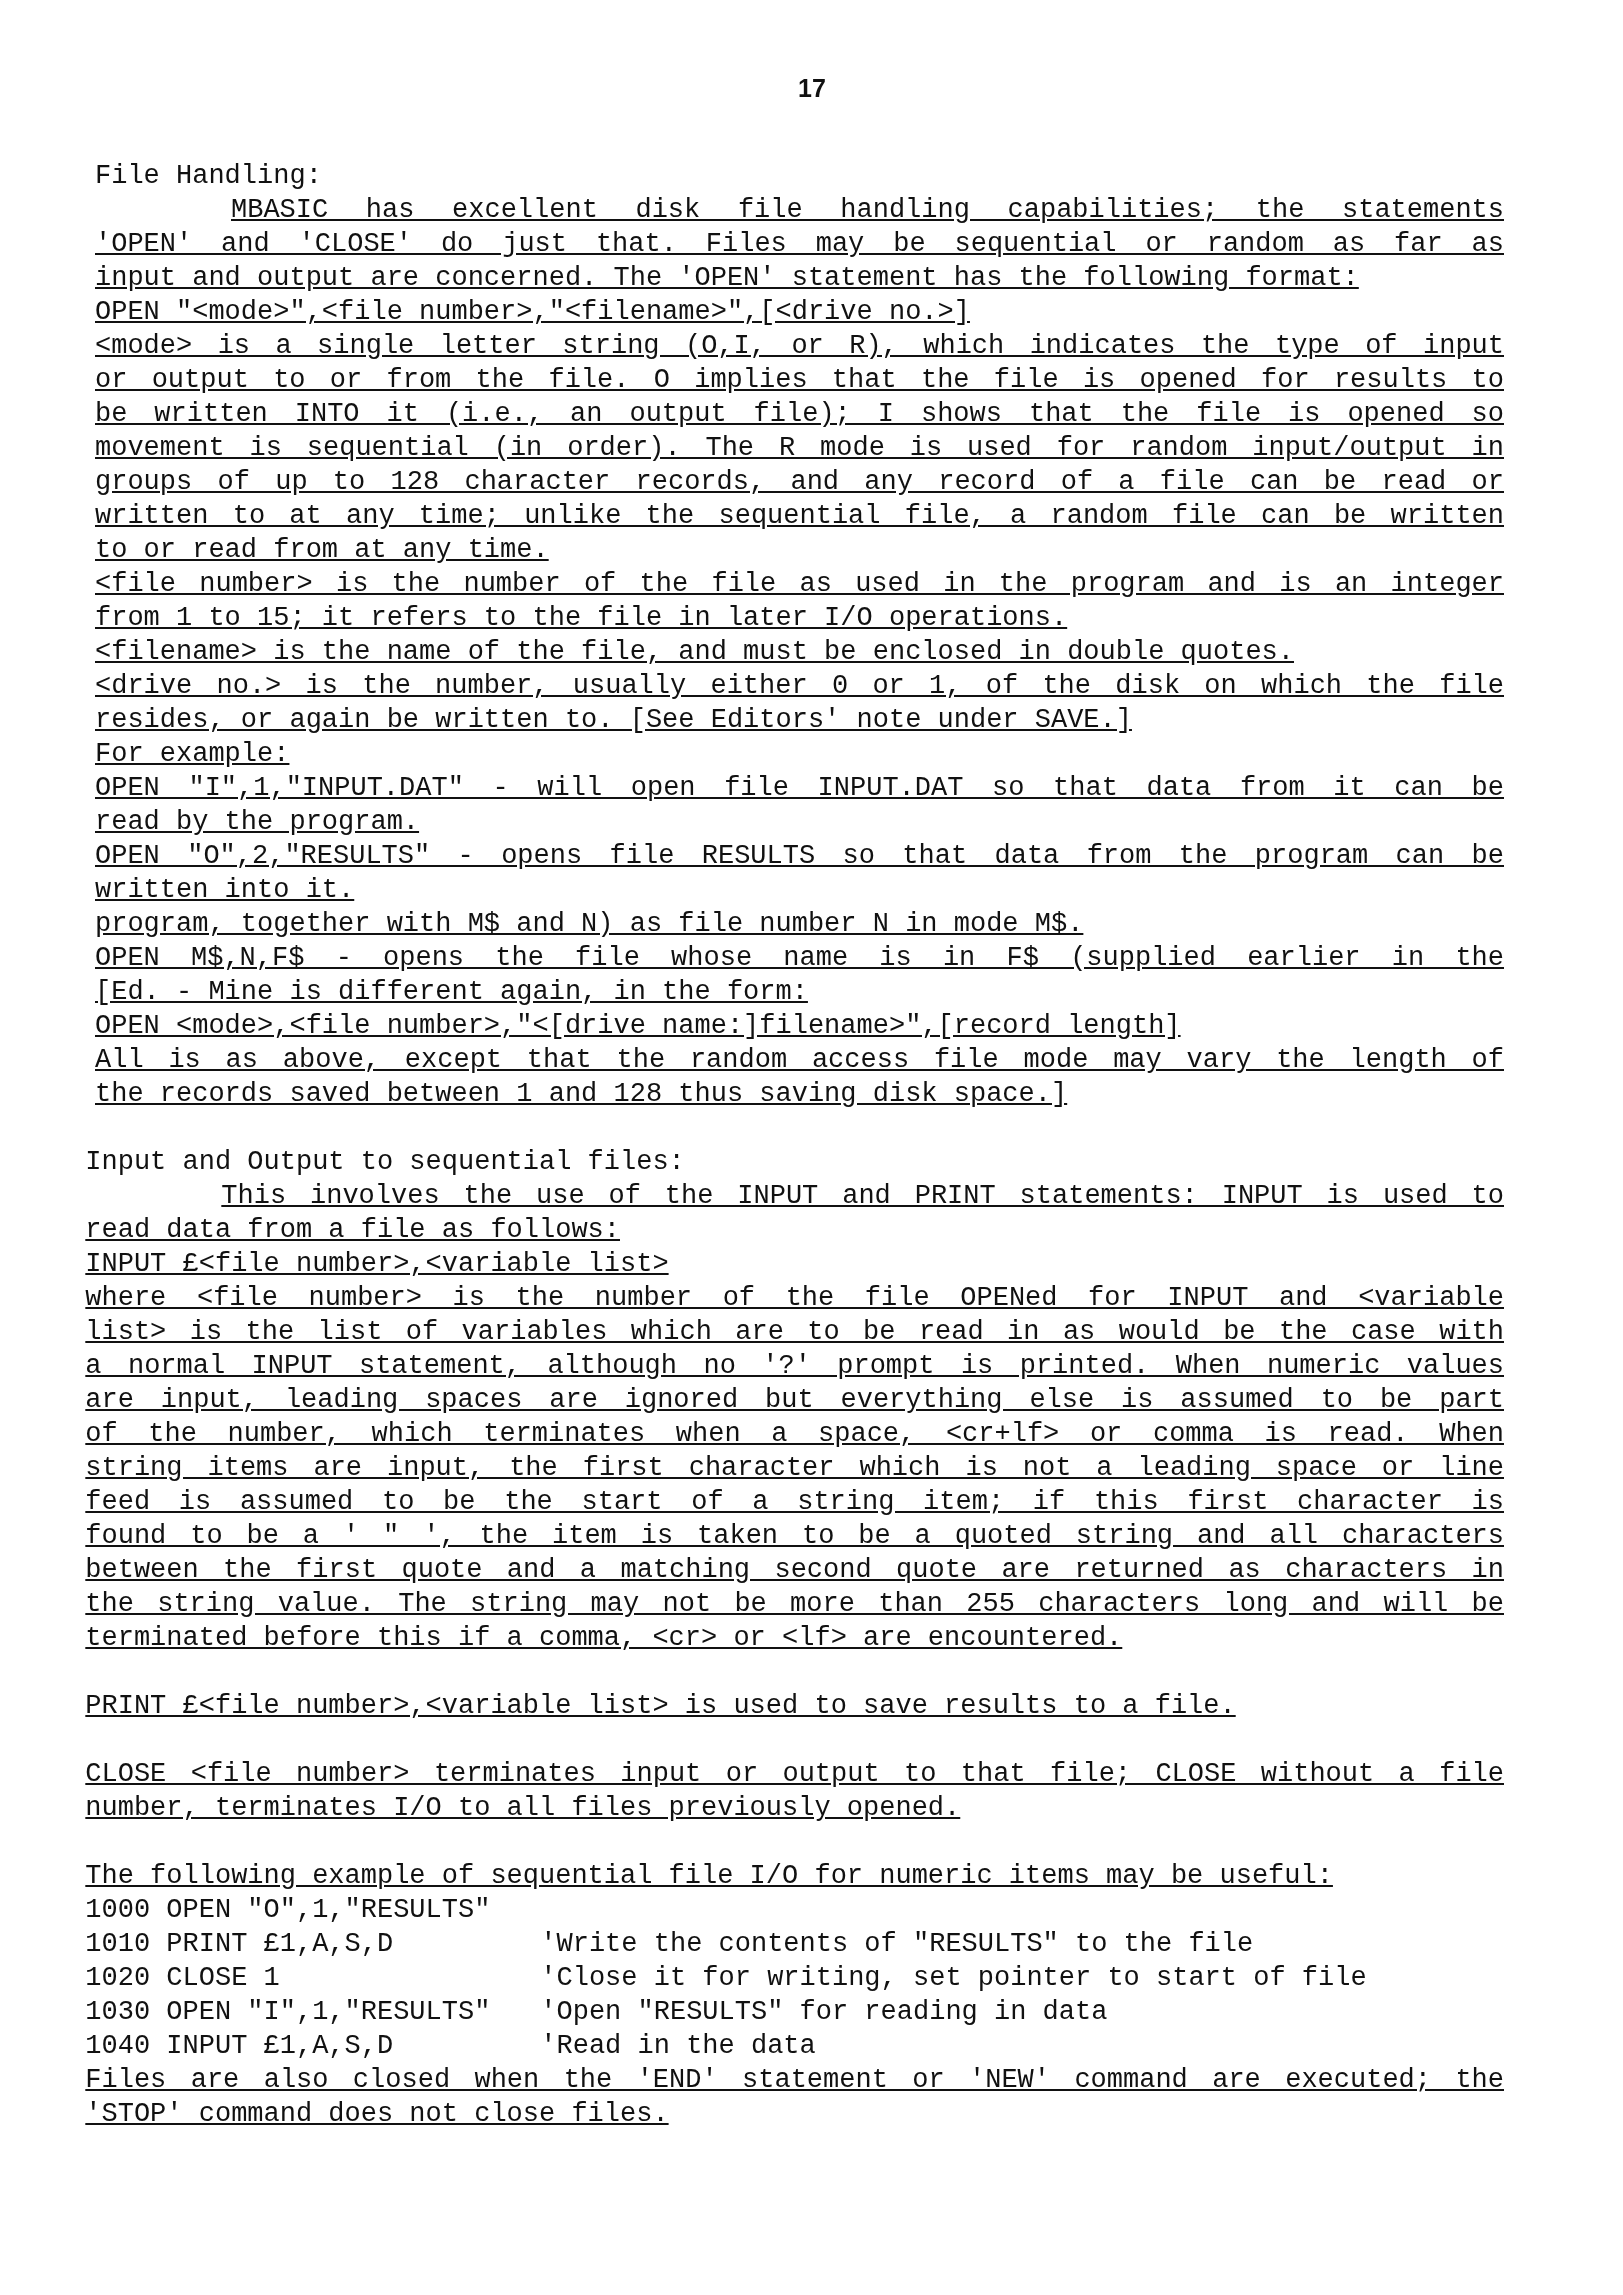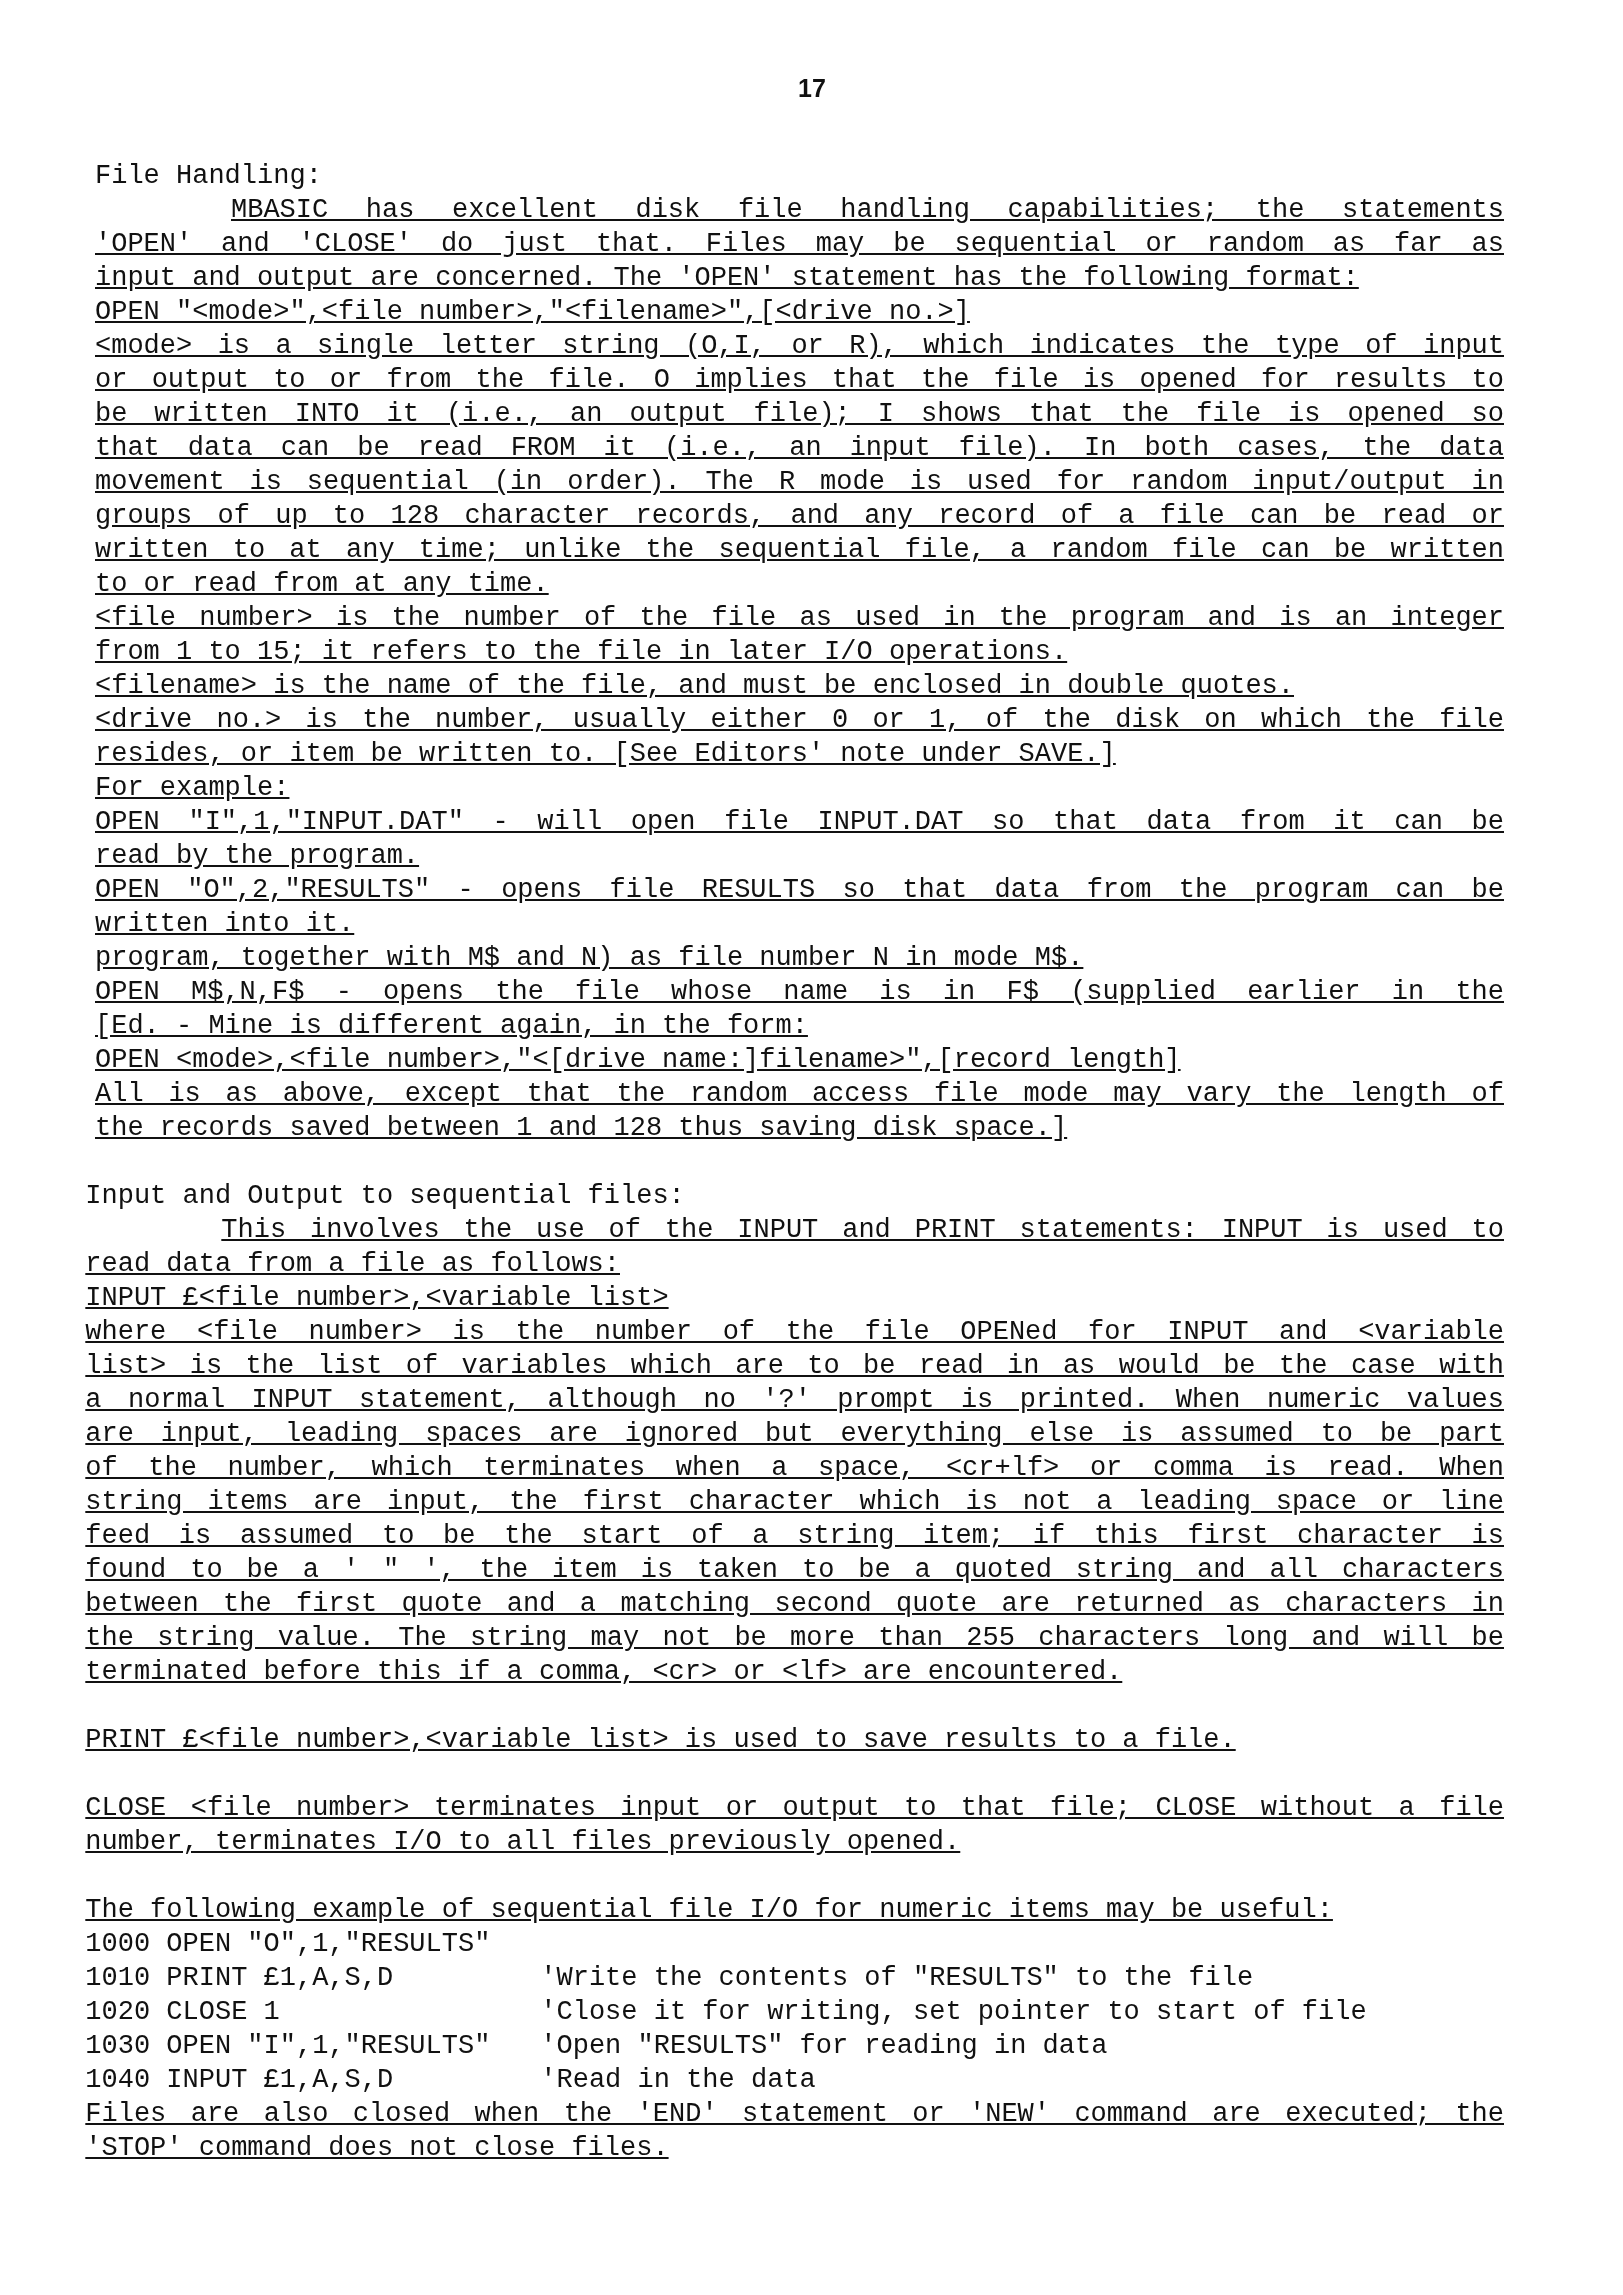--- a/index.html
+++ b/index.html
@@ -86,37 +86,36 @@
       <span class="line indent">MBASIC has excellent disk file handling capabilities; the statements</span>
       <span class="line">'OPEN' and 'CLOSE' do just that. Files may be sequential or random as far as</span>
       <span class="line last">input and output are concerned. The 'OPEN' statement has the following format:</span>
     </div>
     <span class="line last">OPEN "&lt;mode&gt;",&lt;file number&gt;,"&lt;filename&gt;",[&lt;drive no.&gt;]</span>
 
     <div>
       <span class="line">&lt;mode&gt; is a single letter string (O,I, or R), which indicates the type of input</span>
       <span class="line">or output to or from the file. O implies that the file is opened for results to</span>
       <span class="line">be written INTO it (i.e., an output file); I shows that the file is opened so</span>
-      <span class="line">that data can be read FROM it (i.e., an input file). In both cases, the data</span>
       <span class="line">movement is sequential (in order). The R mode is used for random input/output in</span>
       <span class="line">groups of up to 128 character records, and any record of a file can be read or</span>
       <span class="line">written to at any time; unlike the sequential file, a random file can be written</span>
       <span class="line last">to or read from at any time.</span>
     </div>
 
     <div>
       <span class="line">&lt;file number&gt; is the number of the file as used in the program and is an integer</span>
       <span class="line last">from 1 to 15; it refers to the file in later I/O operations.</span>
     </div>
 
     <span class="line last">&lt;filename&gt; is the name of the file, and must be enclosed in double quotes.</span>
 
     <div>
       <span class="line">&lt;drive no.&gt; is the number, usually either 0 or 1, of the disk on which the file</span>
-      <span class="line last">resides, or item be written to. [See Editors' note under SAVE.]</span>
+      <span class="line last">resides, or again be written to. [See Editors' note under SAVE.]</span>
     </div>
 
     <span class="line last">For example:</span>
 
     <div>
       <span class="line">OPEN "I",1,"INPUT.DAT" - will open file INPUT.DAT so that data from it can be</span>
       <span class="line last">read by the program.</span>
     </div>
     <div>
       <span class="line">OPEN "O",2,"RESULTS" - opens file RESULTS so that data from the program can be</span>

